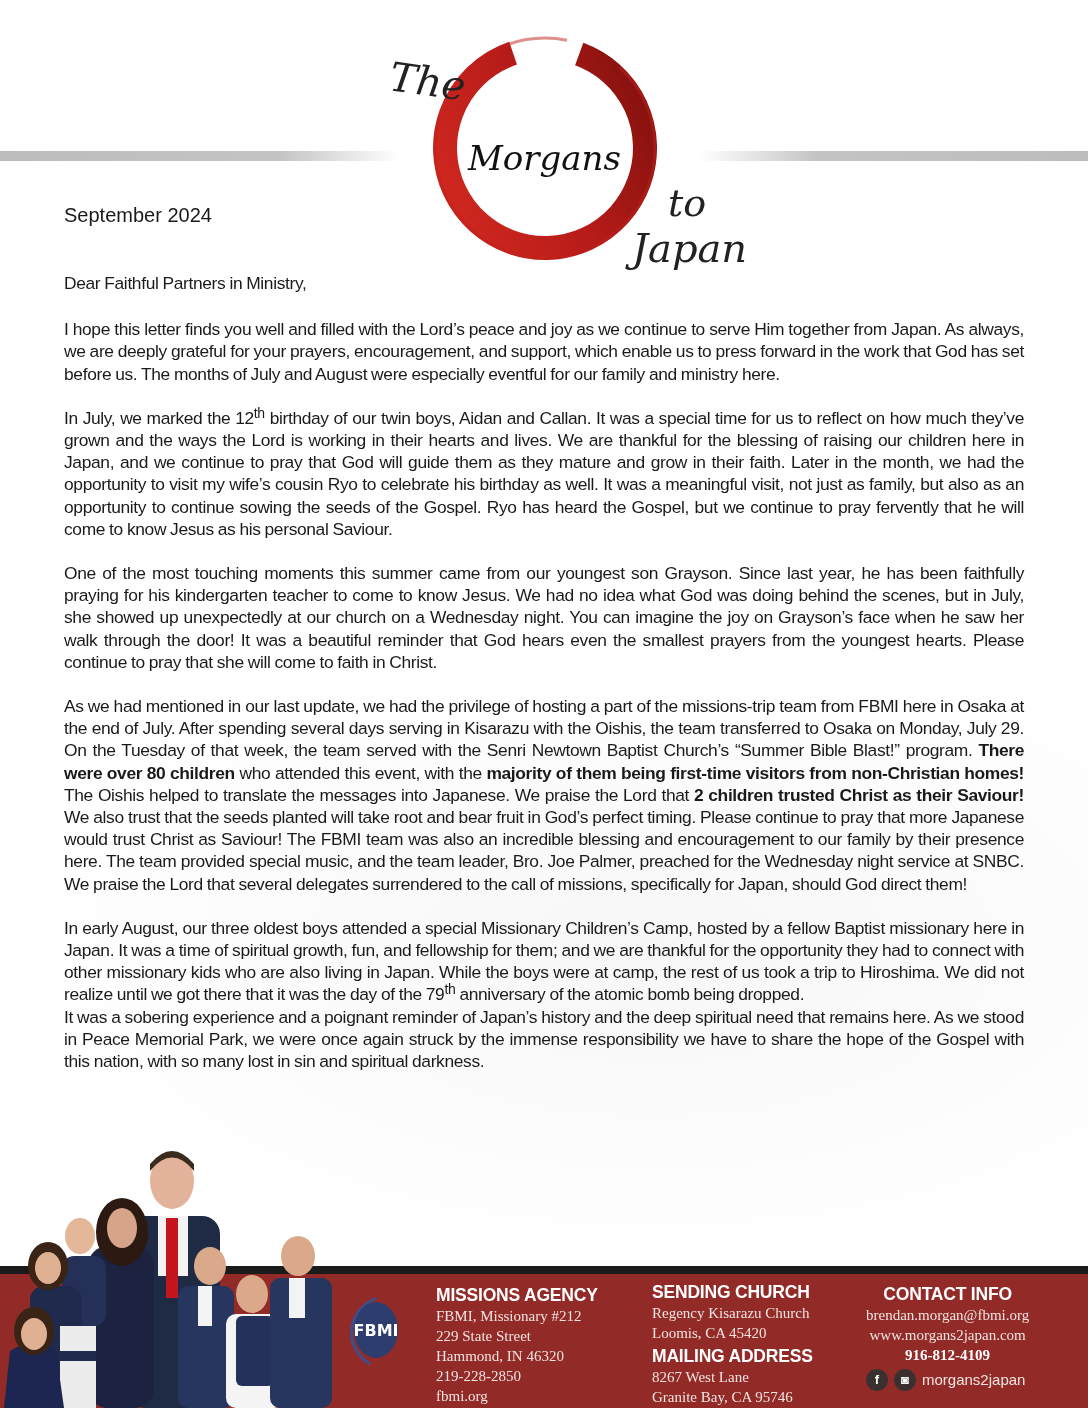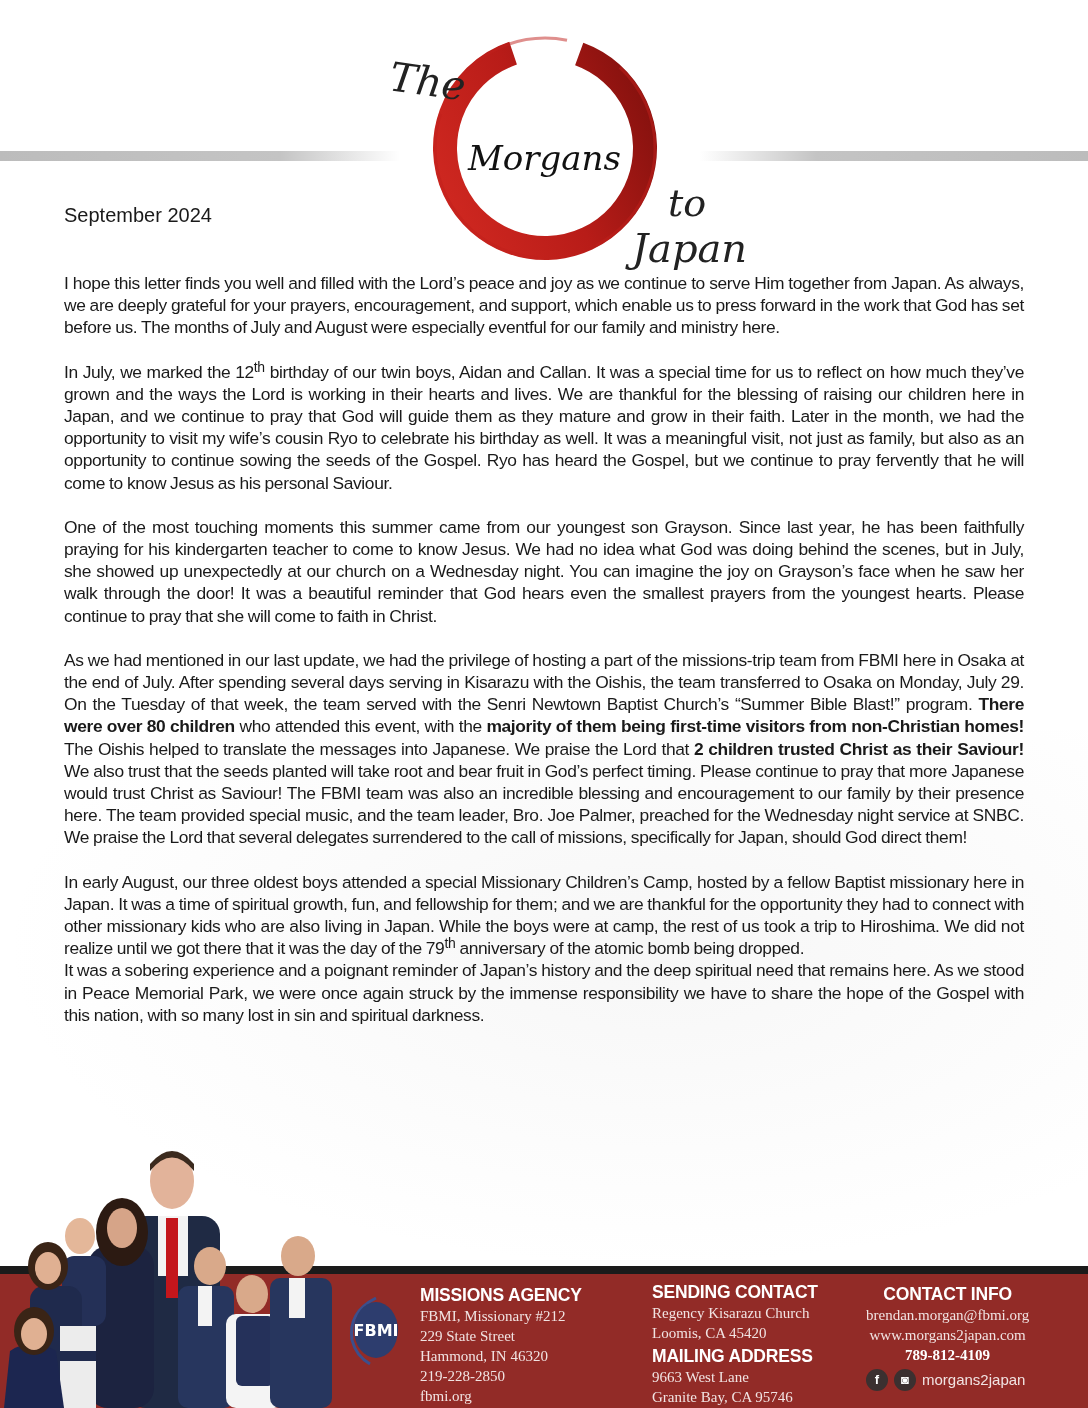--- a/index.html
+++ b/index.html
@@ -49,20 +49,21 @@
   <circle cx="175" cy="128" r="110" fill="none" stroke="#c0201c" stroke-width="3" opacity="0.5" stroke-dasharray="120 60 200 40"></circle>
   <text x="18" y="70" font-family="'DejaVu Serif', serif" font-style="italic" font-size="40" fill="#222" transform="rotate(8 18 70)">The</text>
   <text x="98" y="150" font-family="'DejaVu Serif', serif" font-style="italic" font-size="34" fill="#111">Morgans</text>
   <text x="298" y="196" font-family="'DejaVu Serif', serif" font-style="italic" font-size="38" fill="#222">to</text>
   <text x="262" y="242" font-family="'DejaVu Serif', serif" font-style="italic" font-size="40" fill="#222">Japan</text>
 </svg>
 
 <div class="date">September 2024</div>
 
 <div class="letter">
+  <p class="greet">Dear Faithful Partners in Ministry,</p>
   <p>I hope this letter finds you well and filled with the Lord’s peace and joy as we continue to serve Him together from Japan. As always, we are deeply grateful for your prayers, encouragement, and support, which enable us to press forward in the work that God has set before us. The months of July and August were especially eventful for our family and ministry here.</p>
   <p><span>In July, we marked the 12</span><sup>th</sup><span> birthday of our twin boys, Aidan and Callan. It was a special time for us to reflect on how much they’ve grown and the ways the Lord is working in their hearts and lives. We are thankful for the blessing of raising our children here in Japan, and we continue to pray that God will guide them as they mature and grow in their faith. Later in the month, we had the opportunity to visit my wife’s cousin Ryo to celebrate his birthday as well. It was a meaningful visit, not just as family, but also as an opportunity to continue sowing the seeds of the Gospel. Ryo has heard the Gospel, but we continue to pray fervently that he will come to know Jesus as his personal Saviour.</span></p>
   <p>One of the most touching moments this summer came from our youngest son Grayson. Since last year, he has been faithfully praying for his kindergarten teacher to come to know Jesus. We had no idea what God was doing behind the scenes, but in July, she showed up unexpectedly at our church on a Wednesday night. You can imagine the joy on Grayson’s face when he saw her walk through the door! It was a beautiful reminder that God hears even the smallest prayers from the youngest hearts. Please continue to pray that she will come to faith in Christ.</p>
   <p><span>As we had mentioned in our last update, we had the privilege of hosting a part of the missions-trip team from FBMI here in Osaka at the end of July. After spending several days serving in Kisarazu with the Oishis, the team transferred to Osaka on Monday, July 29. On the Tuesday of that week, the team served with the Senri Newtown Baptist Church’s “Summer Bible Blast!” program. </span><b>There were over 80 children</b><span> who attended this event, with the </span><b>majority of them being first-time visitors from non-Christian homes!</b><span> The Oishis helped to translate the messages into Japanese. We praise the Lord that </span><b>2 children trusted Christ as their Saviour!</b><span> We also trust that the seeds planted will take root and bear fruit in God’s perfect timing. Please continue to pray that more Japanese would trust Christ as Saviour! The FBMI team was also an incredible blessing and encouragement to our family by their presence here. The team provided special music, and the team leader, Bro. Joe Palmer, preached for the Wednesday night service at SNBC. We praise the Lord that several delegates surrendered to the call of missions, specifically for Japan, should God direct them!</span></p>
   <p style="margin-bottom:0"><span>In early August, our three oldest boys attended a special Missionary Children’s Camp, hosted by a fellow Baptist missionary here in Japan. It was a time of spiritual growth, fun, and fellowship for them; and we are thankful for the opportunity they had to connect with other missionary kids who are also living in Japan. While the boys were at camp, the rest of us took a trip to Hiroshima. We did not realize until we got there that it was the day of the 79</span><sup>th</sup><span> anniversary of the atomic bomb being dropped.</span></p>
   <p class="indent">It was a sobering experience and a poignant reminder of Japan’s history and the deep spiritual need that remains here. As we stood in Peace Memorial Park, we were once again struck by the immense responsibility we have to share the hope of the Gospel with this nation, with so many lost in sin and spiritual darkness.</p>
 </div>
 
 <div class="footer" style="background: rgb(146, 43, 39);"></div>
 
@@ -111,41 +112,41 @@
     <ellipse cx="298" cy="120" rx="17" ry="20" fill="#d9a98a"></ellipse>
   </g>
 </svg>
 
 <svg class="fbmi-badge" viewBox="0 0 52 76">
   <path d="M30 6 Q2 20 6 48 Q10 64 24 72" fill="none" stroke="#3c4f8c" stroke-width="3"></path>
   <ellipse cx="30" cy="38" rx="22" ry="28" fill="#2d3d6e"></ellipse>
   <text x="30" y="44" text-anchor="middle" font-family="'DejaVu Sans', sans-serif" font-weight="bold" font-size="16" fill="#fff">FBMI</text>
 </svg>
 
-<div class="col" style="left:420px;top:1284px;">
+<div class="col" style="left:436px;top:1284px;">
   <h3>MISSIONS AGENCY</h3>
   <span class="ln">FBMI, Missionary #212</span>
   <span class="ln">229 State Street</span>
   <span class="ln">Hammond, IN 46320</span>
   <span class="ln">219-228-2850</span>
   <span class="ln">fbmi.org</span>
 </div>
 
 <div class="col" style="left:652px;top:1281px;">
-  <h3>SENDING CONTACT</h3>
+  <h3>SENDING CHURCH</h3>
   <span class="ln">Regency Kisarazu Church</span>
   <span class="ln">Loomis, CA 45420</span>
   <h3 style="margin-top:2px">MAILING ADDRESS</h3>
-  <span class="ln">9663 West Lane</span>
+  <span class="ln">8267 West Lane</span>
   <span class="ln">Granite Bay, CA 95746</span>
 </div>
 
 <div class="col" style="left:866px;top:1283px;text-align:center;">
   <h3>CONTACT INFO</h3>
   <span class="ln">brendan.morgan@fbmi.org</span>
   <span class="ln">www.morgans2japan.com</span>
-  <span class="ln strong">789-812-4109</span>
+  <span class="ln strong">916-812-4109</span>
   <div class="social">
     <span class="soc-icon">f</span>
     <span class="soc-icon">◙</span>
     <span>morgans2japan</span>
   </div>
 </div>
 
 </body></html>

